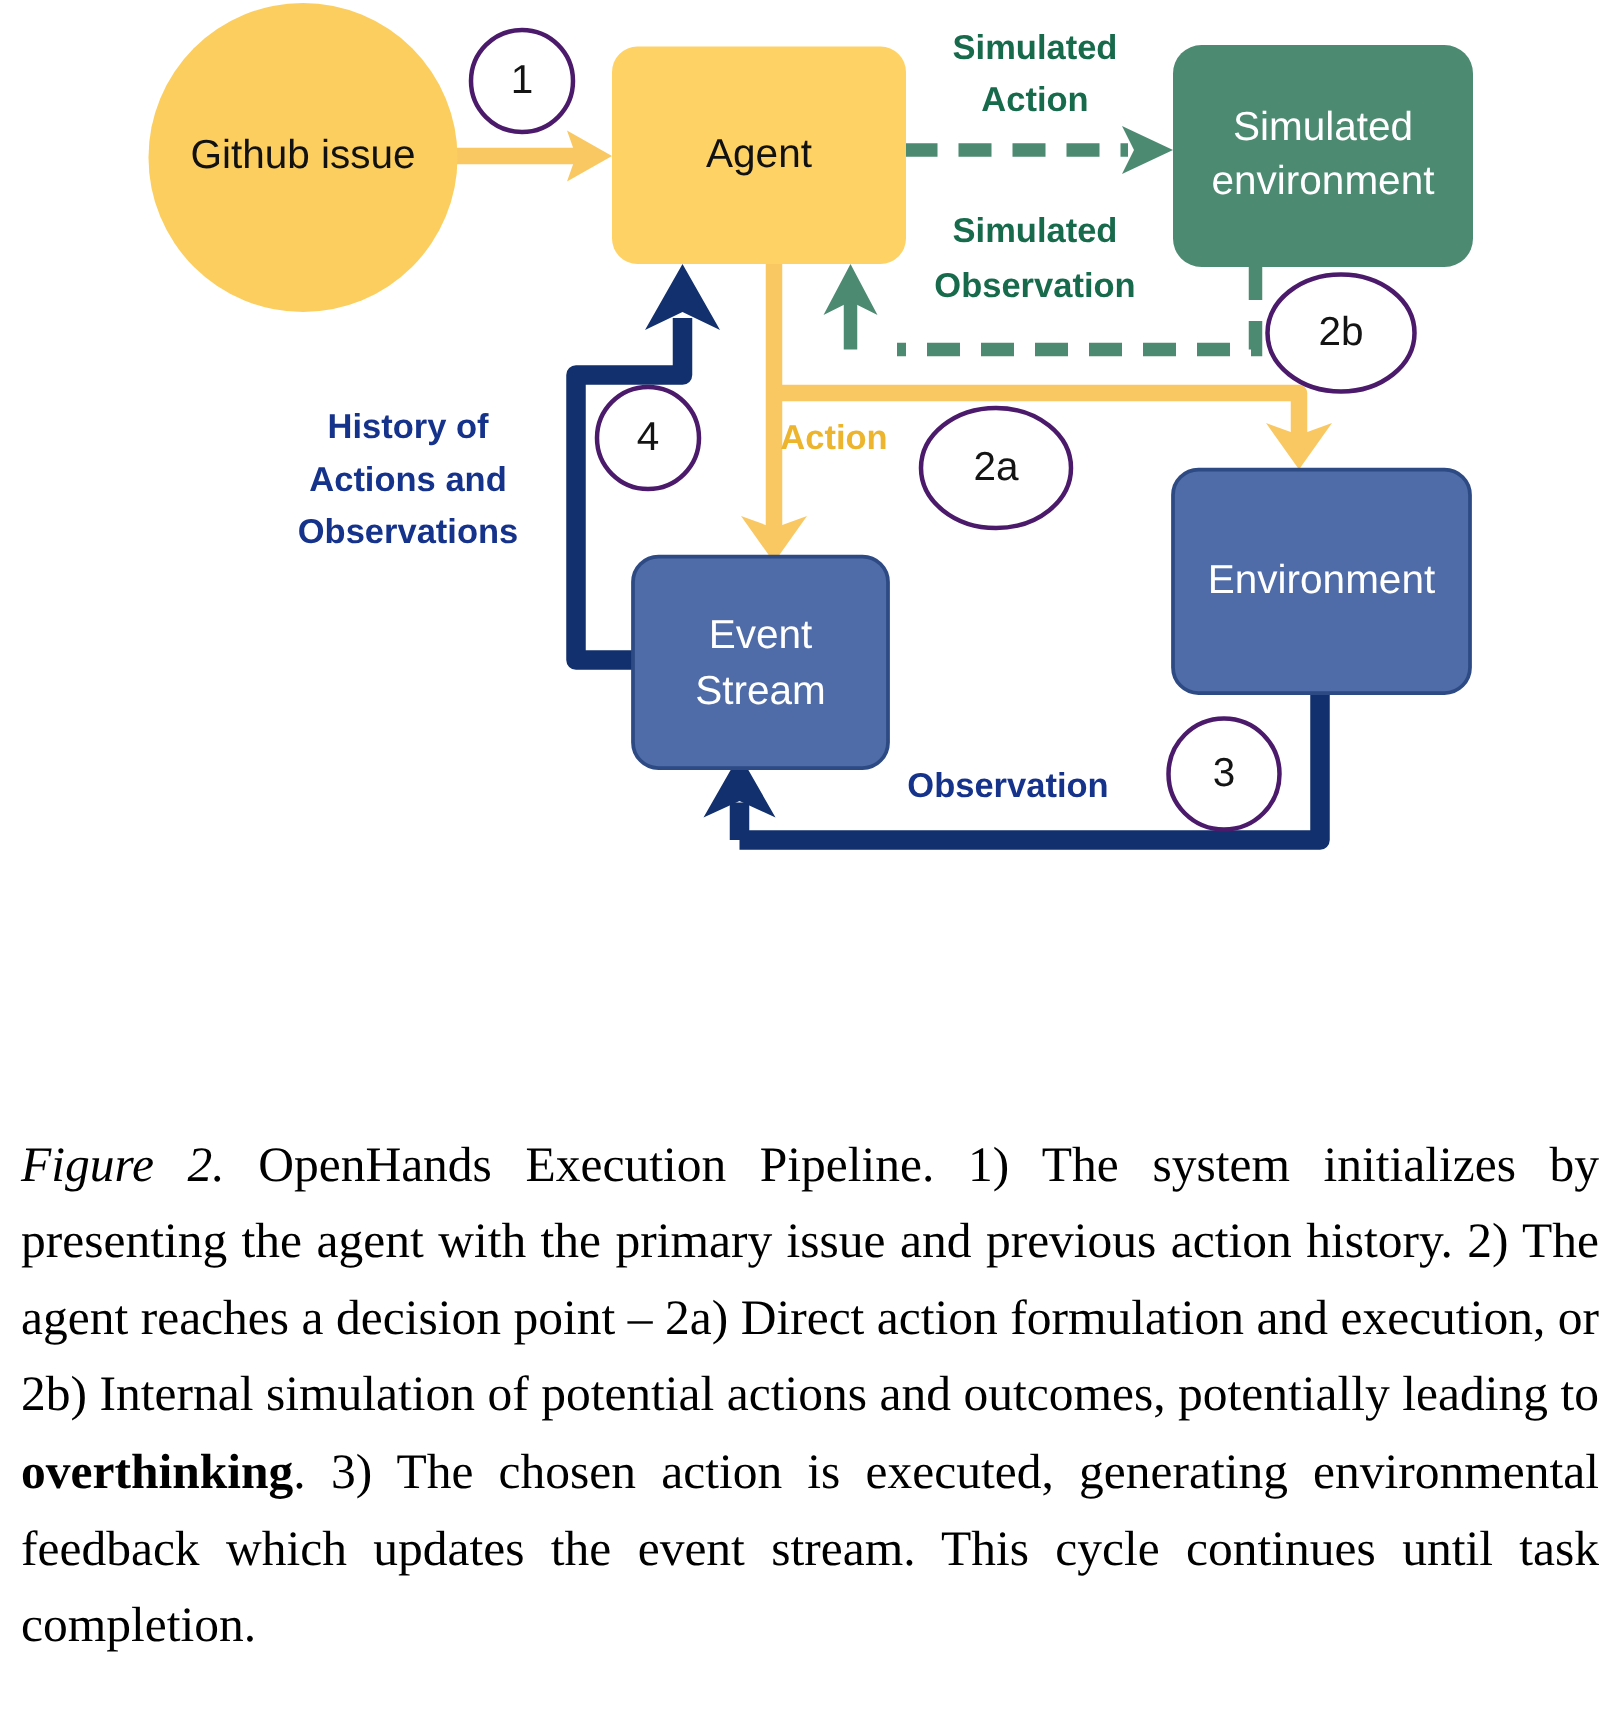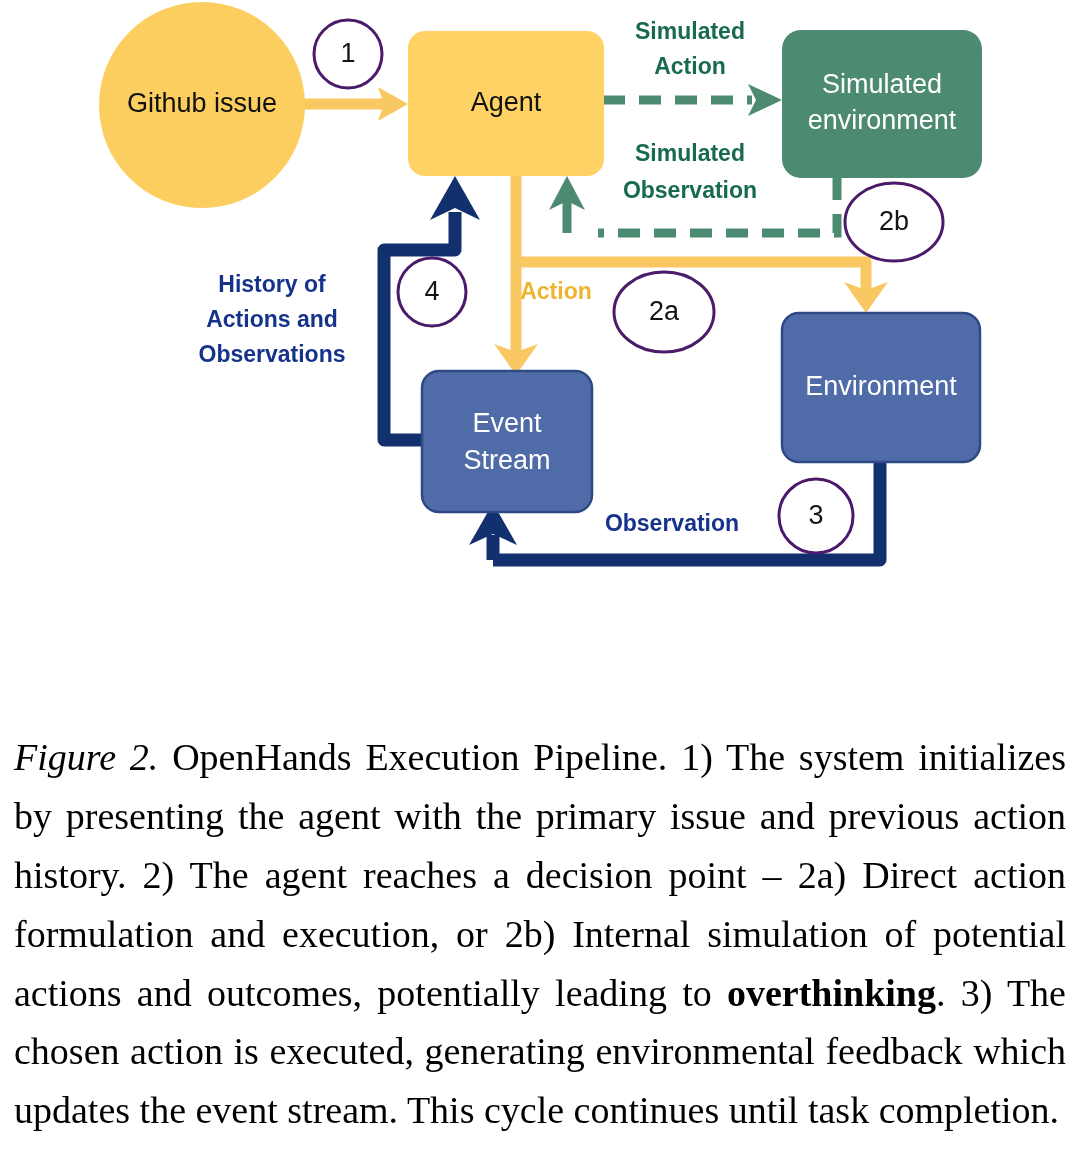--- a/index.html
+++ b/index.html
@@ -7,22 +7,22 @@
   #figure-area{position:absolute;left:0;top:0;width:1080px;height:740px;}
   svg#diagram{display:block;width:1080px;height:740px;}
   .node-label{font-family:"Liberation Sans",sans-serif;font-size:27px;text-anchor:middle;dominant-baseline:middle;}
   .node-label.dark{fill:#111111;}
   .node-label.light{fill:#ffffff;}
   .badge-num{font-family:"Liberation Sans",sans-serif;font-size:27px;fill:#141414;text-anchor:middle;dominant-baseline:middle;}
   .edge-label{font-family:"Liberation Sans",sans-serif;font-size:23px;font-weight:bold;text-anchor:middle;dominant-baseline:middle;}
   .edge-label.navy{fill:#16338c;}
   .edge-label.green{fill:#176b4c;}
   .edge-label.gold{fill:#edb52e;}
-  #caption{position:absolute;left:14px;top:728px;width:1052px;
-    font-family:"Liberation Serif",serif;font-size:38px;line-height:1.55;
+  #caption{position:absolute;left:14px;top:752px;width:1052px;
+    font-family:"Liberation Serif",serif;font-size:33px;line-height:1.55;
     color:#000000;text-align:justify;text-justify:inter-word;}
   #caption .fig-num{font-style:italic;}
   #caption .bold{font-weight:bold;}
 </style>
 </head>
 <body>
 
 <div id="figure-area">
   <svg id="diagram" viewBox="0 0 1080 740" xmlns="http://www.w3.org/2000/svg">
 

